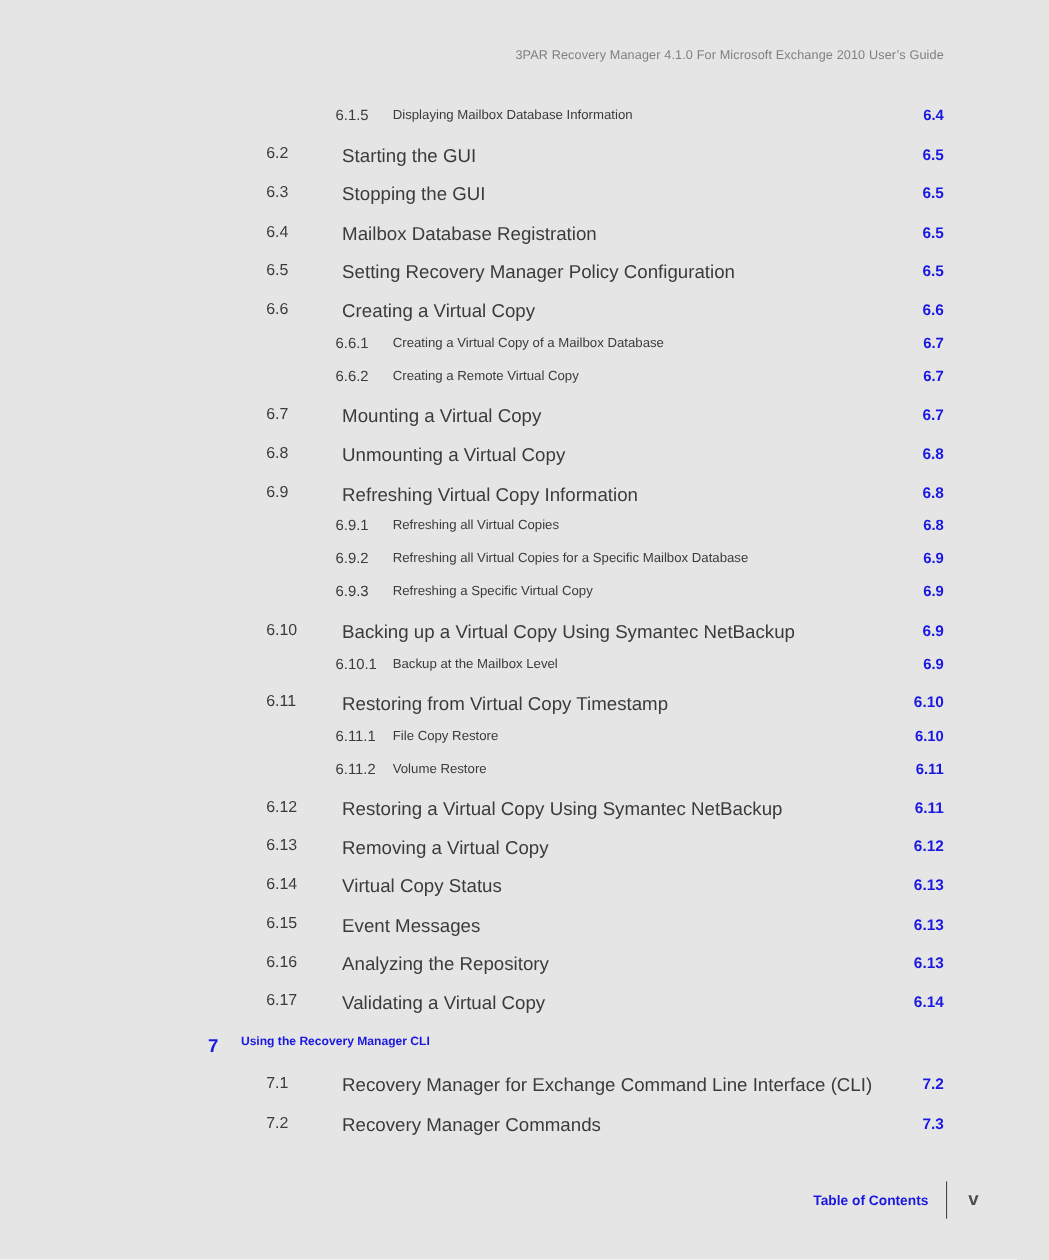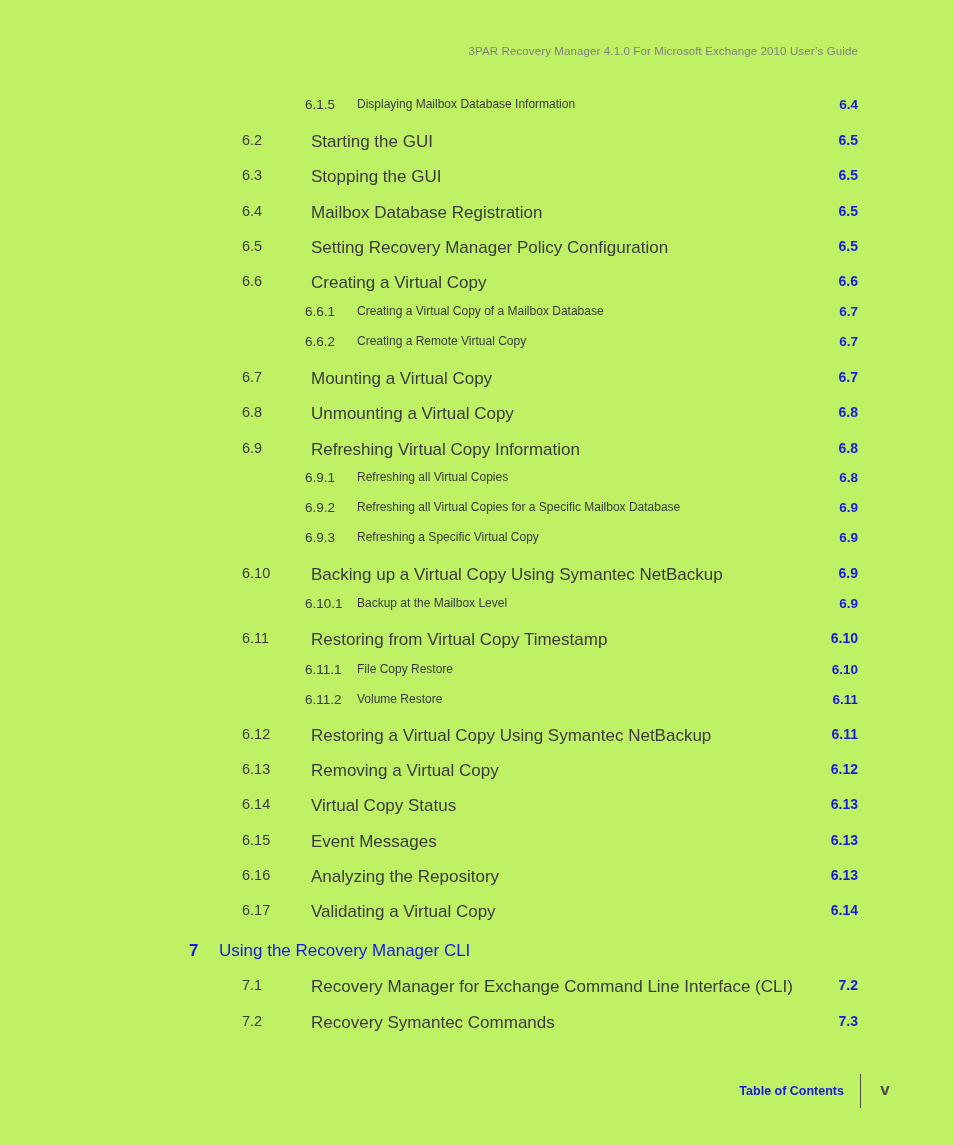--- a/index.html
+++ b/index.html
@@ -8,21 +8,21 @@
     background: #ffffff;
   }
   body {
     font-family: "Liberation Sans", sans-serif;
     -webkit-font-smoothing: antialiased;
   }
   #page {
     position: relative;
     width: 954px;
     height: 1145px;
-    background: #bef264;
+    background: #e5e5e5;
     overflow: hidden;
   }
 
   
   #running-header {
     position: absolute;
     top: 45px;
     left: 0;
     width: 858px;
     text-align: right;
@@ -82,22 +82,22 @@
 
   
   .chap .toc-num {
     left: 189px;
     font-size: 17px;
     font-weight: bold;
     color: #1a18e0;
   }
   .chap .toc-label {
     left: 219px;
-    font-size: 17px;
-    font-weight: normal;
+    font-size: 11px;
+    font-weight: bold;
     color: #1a18e0;
   }
 
   
   .toc-page {
     left: 0;
     width: 858px;
     text-align: right;
     font-size: 14px;
     font-weight: bold;
@@ -281,21 +281,21 @@
         <span class="toc-num">7</span>
         <span class="toc-label">Using the Recovery Manager CLI</span>
       </div>
       <div class="toc-row lvl2" style="top: 892px;">
         <span class="toc-num">7.1</span>
         <span class="toc-label">Recovery Manager for Exchange Command Line Interface (CLI)</span>
         <span class="toc-page">7.2</span>
       </div>
       <div class="toc-row lvl2" style="top: 928px;">
         <span class="toc-num">7.2</span>
-        <span class="toc-label">Recovery Symantec Commands</span>
+        <span class="toc-label">Recovery Manager Commands</span>
         <span class="toc-page">7.3</span>
       </div>
     </div>
 
   <div id="footer">
     <div id="footer-label">Table of Contents</div>
     <div id="footer-divider"></div>
     <div id="footer-pagenum">v</div>
   </div>
 

